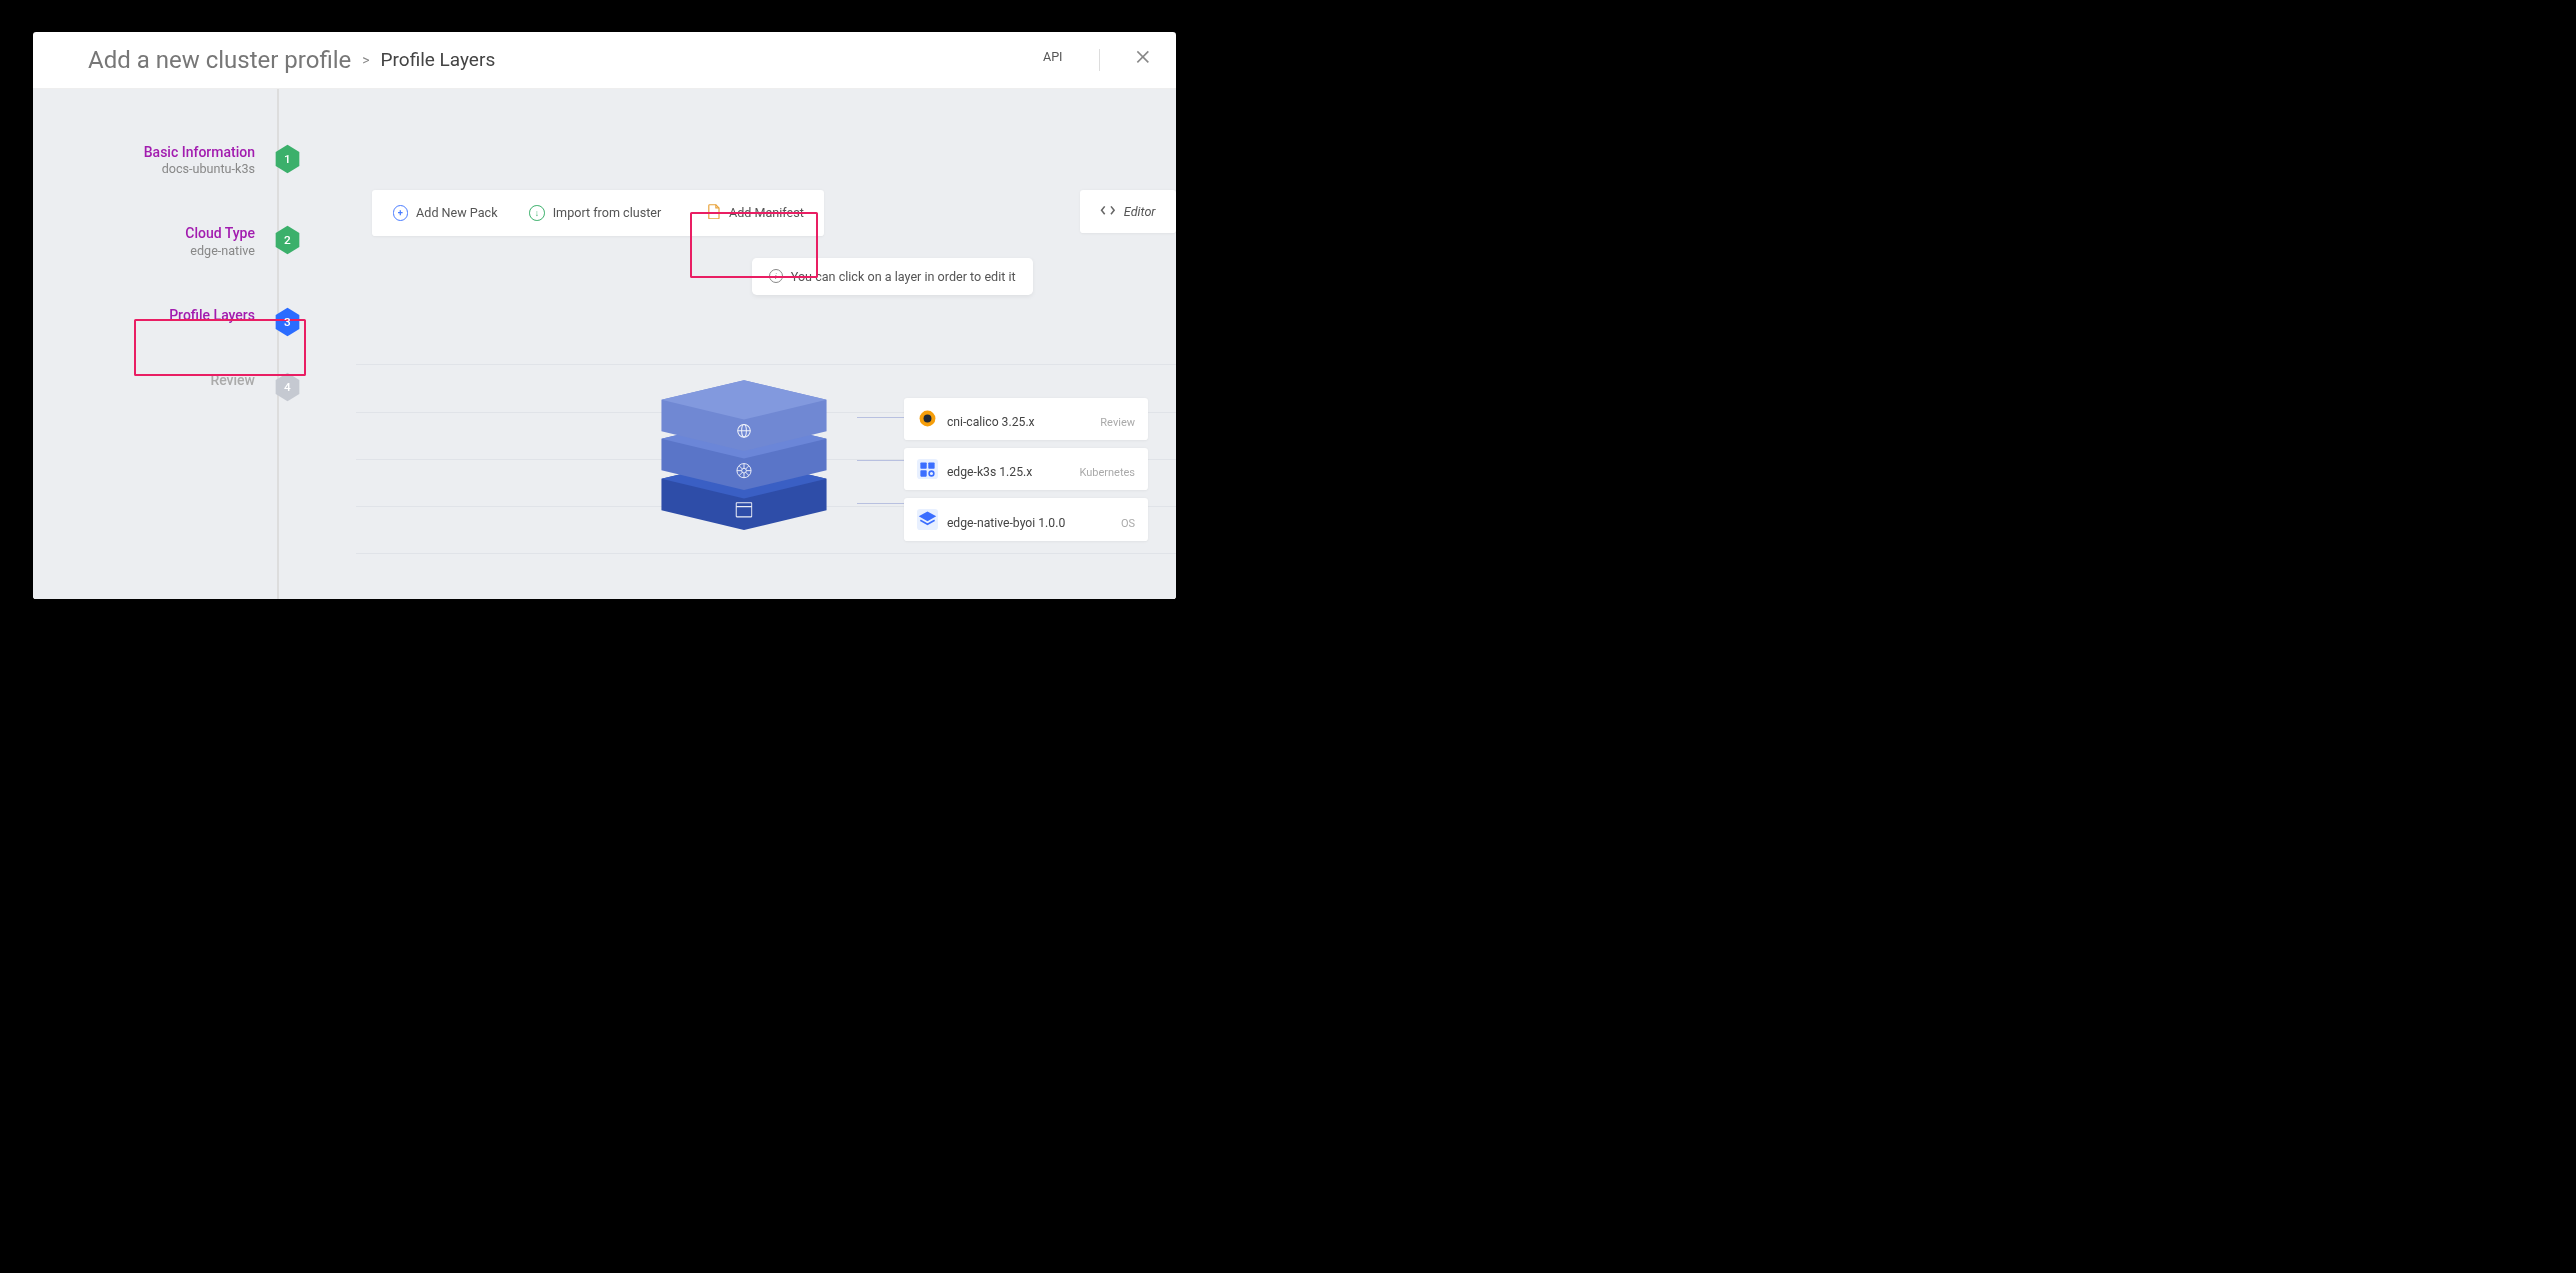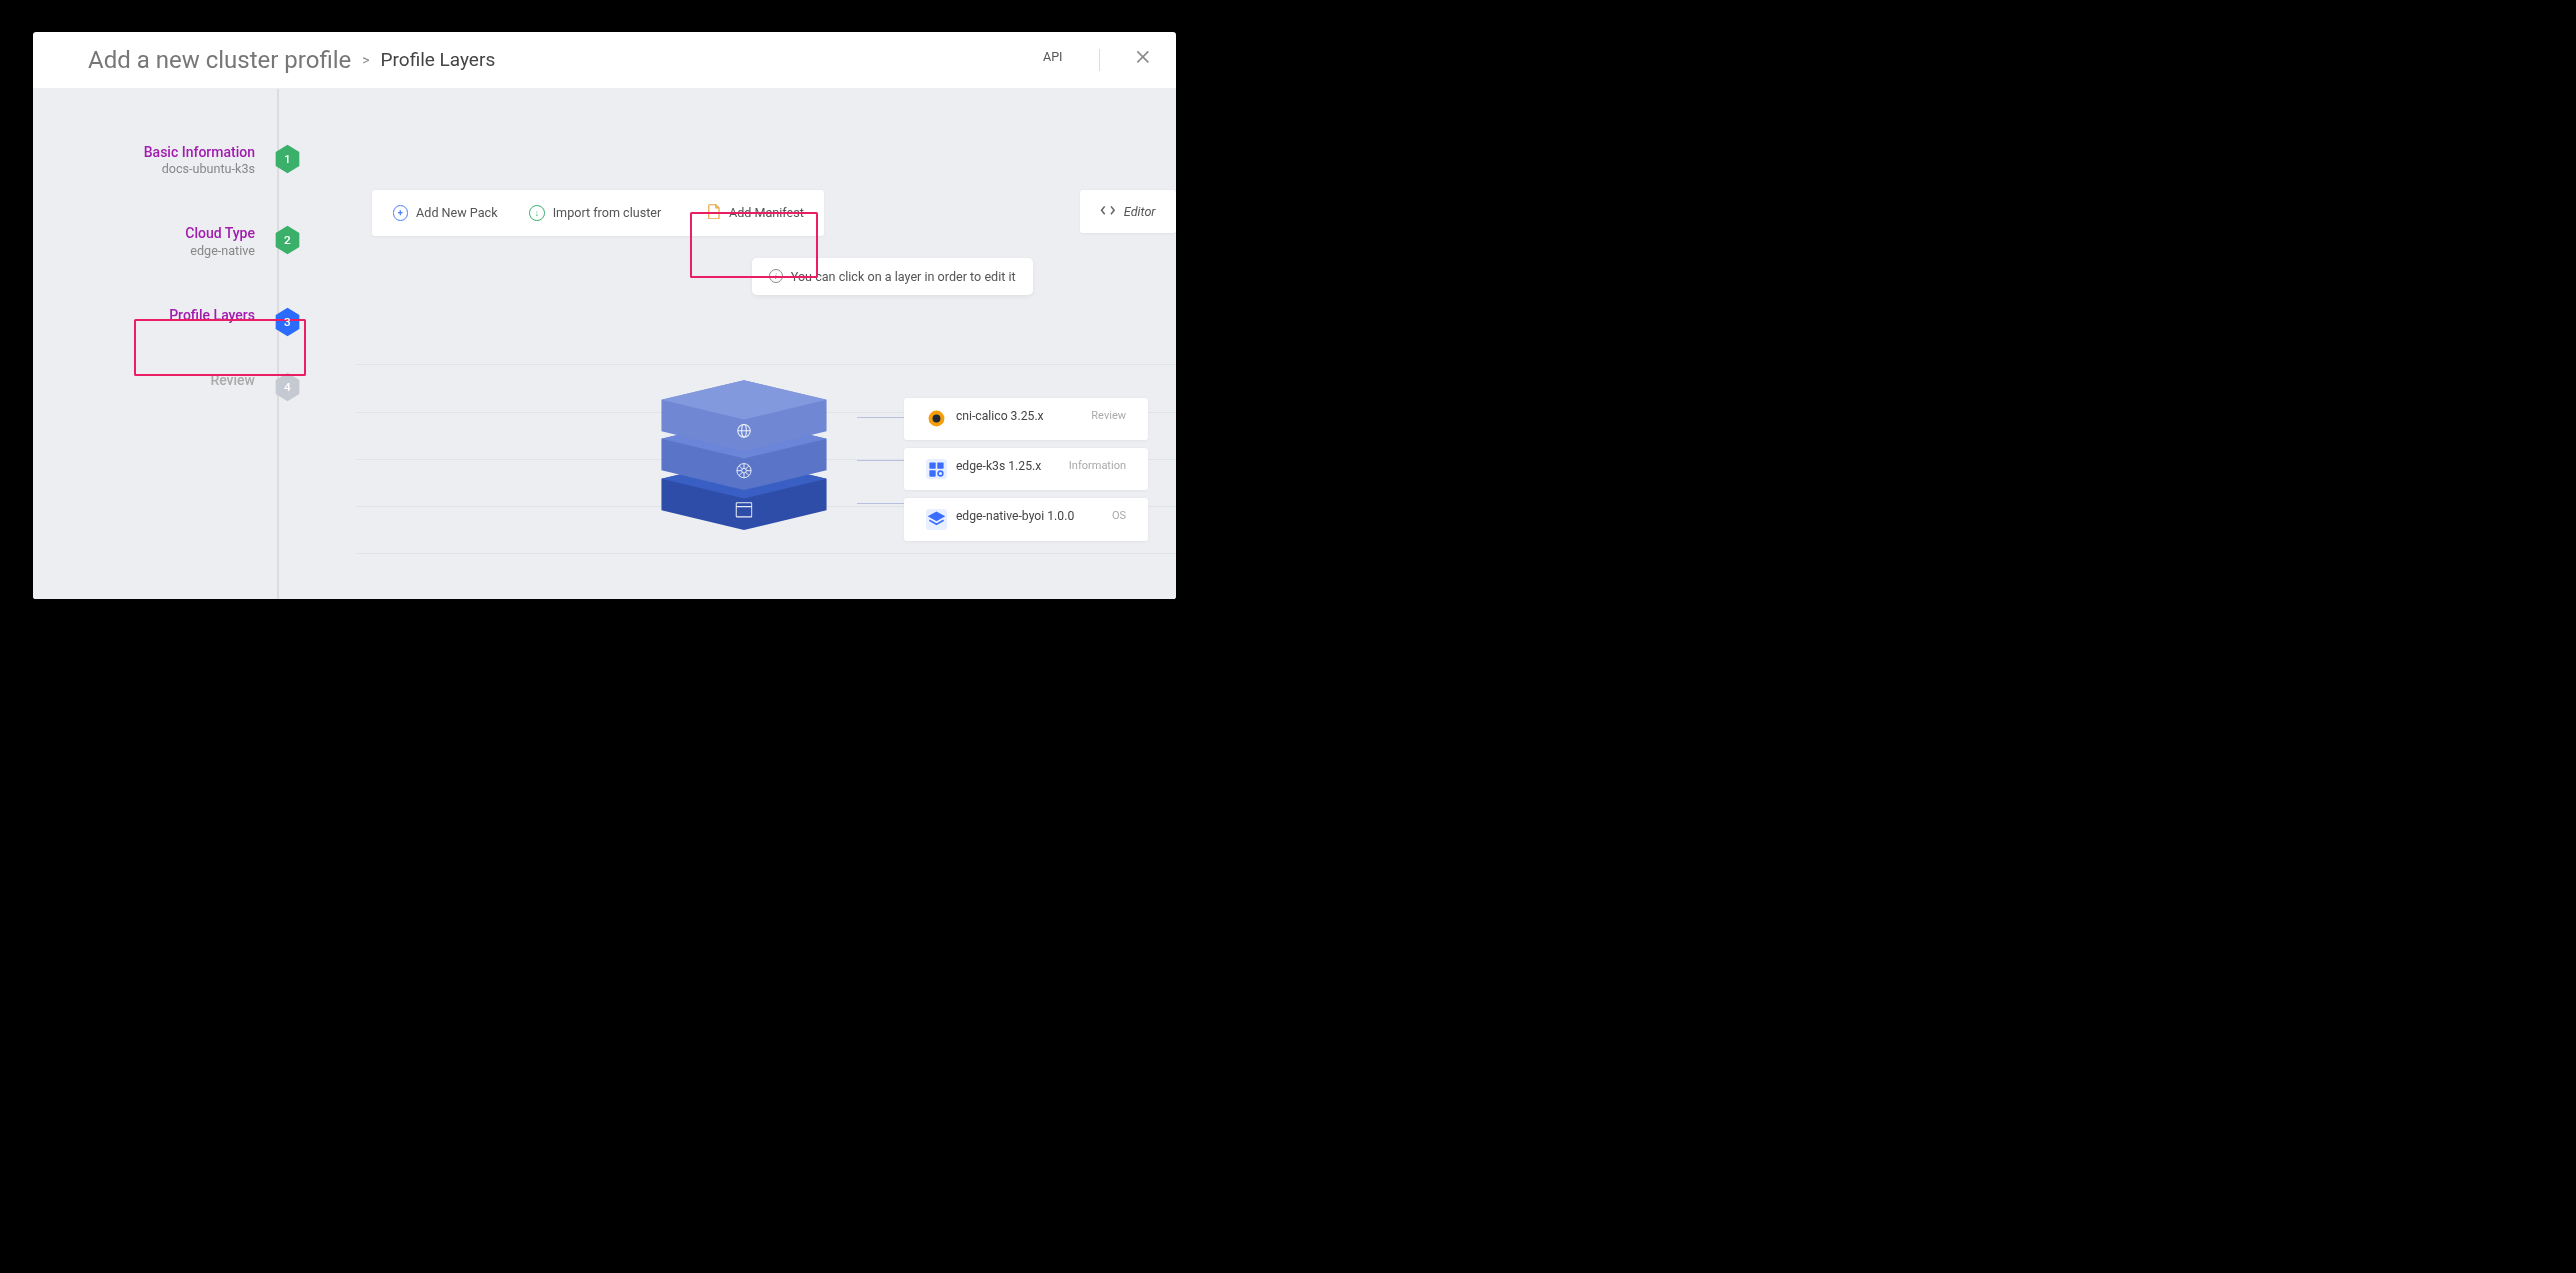--- a/index.html
+++ b/index.html
@@ -39,21 +39,21 @@
 .editor-btn { background: #fff; border-radius: 3.1px; padding: 14px 20.5px; margin-top: 101px; display: flex; align-items: center; gap: 7.9px; color: #555; font-size: 12.6px; box-shadow: 0 0.8px 2.4px rgba(0,0,0,0.05); position: absolute; right: 0px; cursor: pointer; font-style: italic; }
 .hint-box { position: absolute; top: 169px; right: 143px; background: #fff; border-radius: 4.7px; padding: 11px 17.3px; display: flex; align-items: center; gap: 7.9px; color: #555; font-size: 12.6px; box-shadow: 0 1.6px 4.7px rgba(0,0,0,0.06); }
 .info-icon { width: 14px; height: 14px; border: 1.2px solid #888; border-radius: 50%; display: flex; align-items: center; justify-content: center; font-size: 8.7px; color: #888; font-style: italic; font-family: Georgia, serif; }
 .floor { position: absolute; left: 63px; right: 0; top: 236px; height: 323px; overflow: hidden; }
 .grid-line { position: absolute; background: #e0e3e8; }
 .layer-stack { position: absolute; left: 337px; top: 287px; }
 .hex-layer { position: absolute; width: 228px; height: 87px; }
 .hex-layer svg { width: 100%; height: 100%; }
 .layer-icon { position: absolute; left: 50%; top: 55%; transform: translateX(-50%); color: #fff; opacity: 0.9; }
 .layer-cards { position: absolute; right: 28px; top: 309px; width: 244px; }
-.card { background: #fff; border-radius: 3.1px; padding: 11px 22px; margin-bottom: 7.9px; display: flex; align-items: flex-start; gap: 9.4px; box-shadow: 0 0.8px 2.4px rgba(0,0,0,0.05); cursor: pointer; }
+.card { background: #fff; border-radius: 3.1px; padding: 11px 13px; margin-bottom: 7.9px; display: flex; align-items: flex-end; gap: 9.4px; box-shadow: 0 0.8px 2.4px rgba(0,0,0,0.05); cursor: pointer; }
 .card-icon { width: 20.5px; height: 20.5px; border-radius: 3.1px; display: flex; align-items: center; justify-content: center; font-size: 11.8px; flex-shrink: 0; }
 .card-name { color: #444; font-size: 12.2px; flex: 1; }
 .card-type { color: #aaa; font-size: 11px; }
 .conn { position: absolute; height: 1.2px; background: #b8c0e0; }
 </style>
 </head>
 <body>
 
 <div class="window">
   <div class="header">
@@ -243,21 +243,21 @@
         <div class="card">
           <div class="card-icon" style="background:#e8f0ff;color:#3b6eff">
             <svg width="19" height="19" viewBox="0 0 24 24" fill="#3b6eff">
                 <rect x="3" y="3" width="8" height="8" rx="1"></rect>
                 <rect x="13" y="3" width="8" height="8" rx="1"></rect>
                 <rect x="3" y="13" width="8" height="8" rx="1"></rect>
                 <circle cx="17" cy="17" r="3" fill="none" stroke="#3b6eff" stroke-width="2"></circle>
               </svg>
           </div>
           <span class="card-name">edge-k3s 1.25.x</span>
-          <span class="card-type">Information</span>
+          <span class="card-type">Kubernetes</span>
         </div>
         <div class="card">
           <div class="card-icon" style="background:#e8f0ff;color:#3b6eff">
             <svg width="19" height="19" viewBox="0 0 24 24" fill="none" stroke="#3b6eff" stroke-width="2">
                 <polygon points="12,3 21,8 12,13 3,8" fill="#3b6eff"></polygon>
                 <polyline points="3,13 12,18 21,13"></polyline>
               </svg>
           </div>
           <span class="card-name">edge-native-byoi 1.0.0</span>
           <span class="card-type">OS</span>

